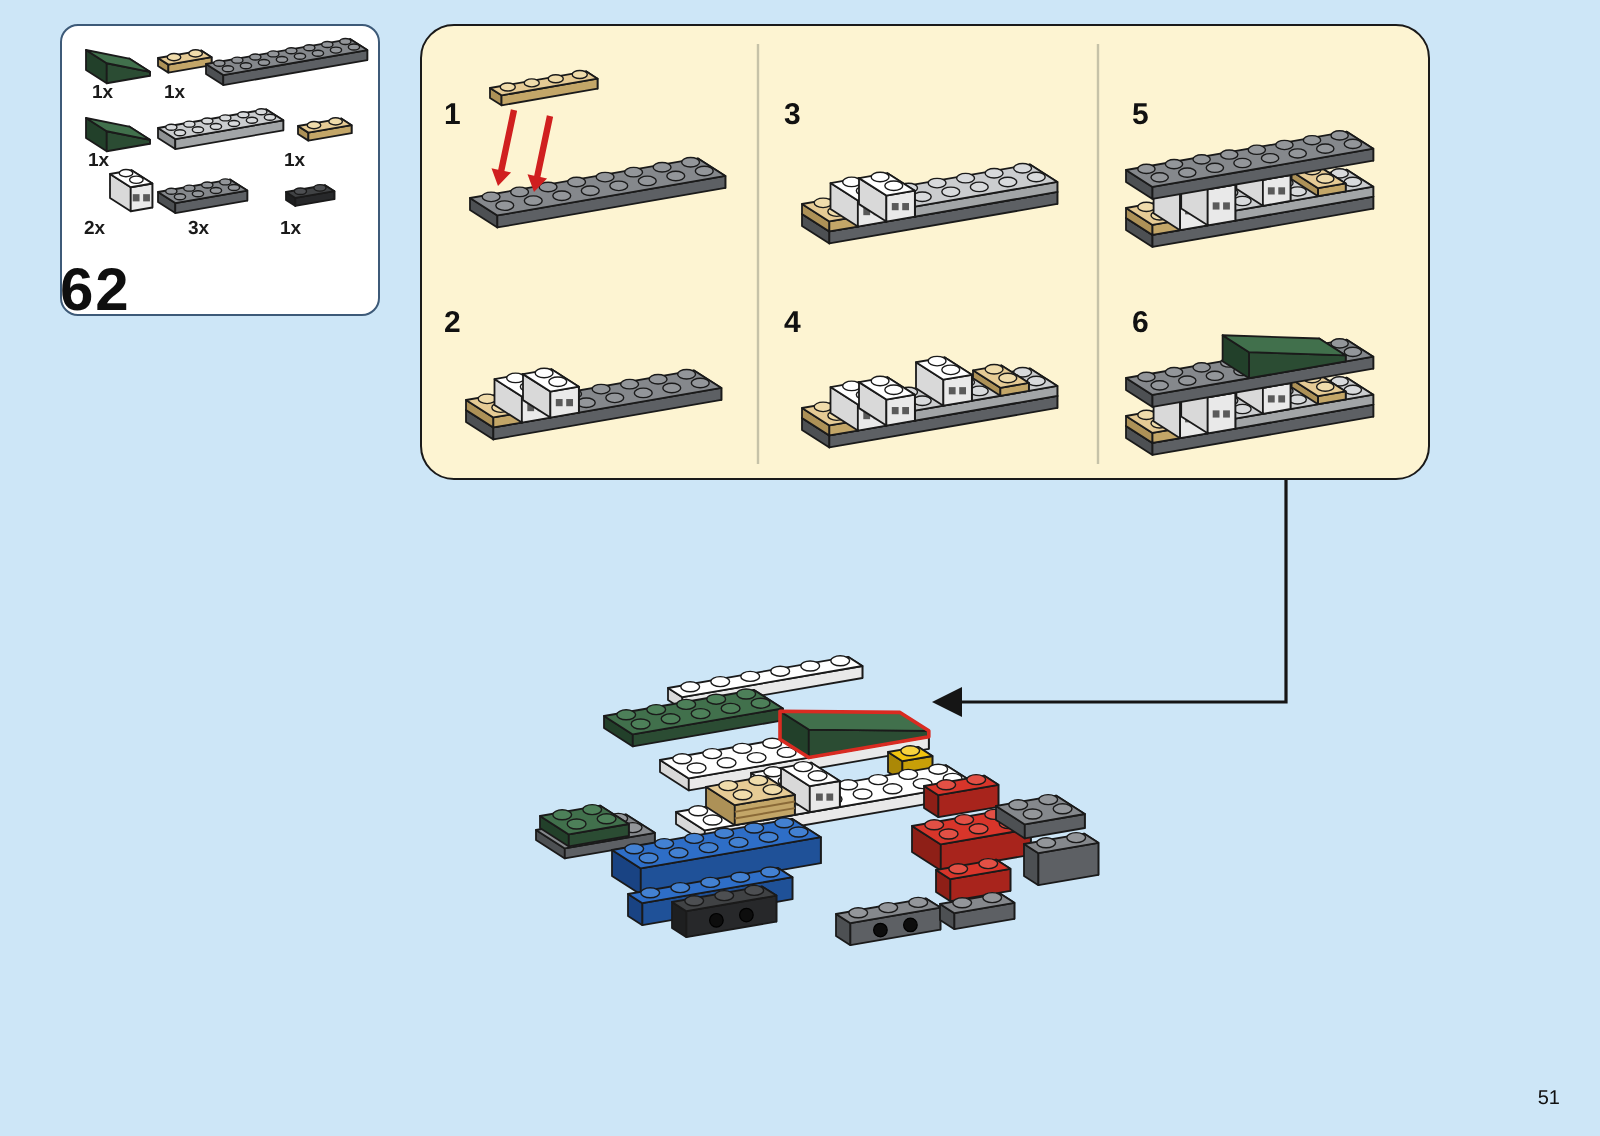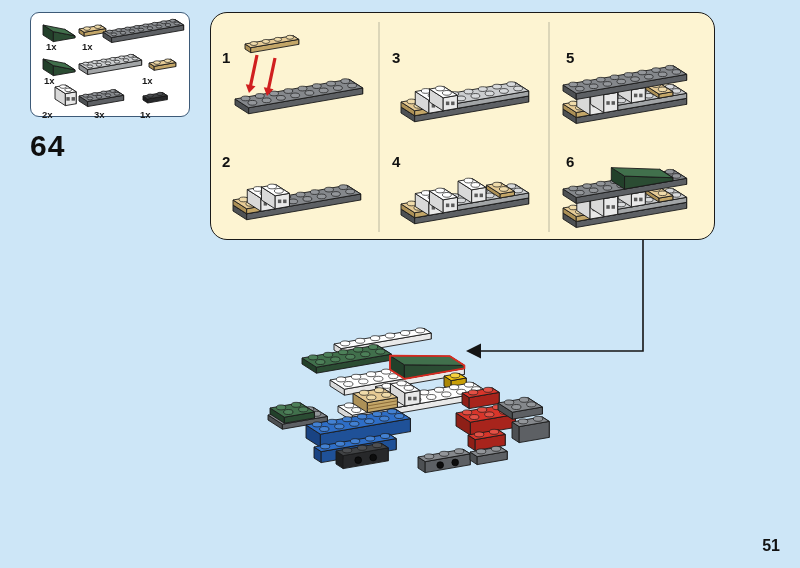--- a/index.html
+++ b/index.html
@@ -1,35 +1,35 @@
 <!DOCTYPE html>
 <html style="--page-bg: #cde6f7; --panel-bg: #fdf4d2; --box-bg: #ffffff; --outline: #1a1a1a; --highlight-red: #d92b21;"><head>
 <meta charset="utf-8">
 <style>
   *{margin:0;padding:0;box-sizing:border-box}
   html,body{width:800px;height:568px}
   body{font-family:"Liberation Sans",sans-serif;background:var(--page-bg,#cde6f7);position:relative;overflow:hidden}
   .page{position:absolute;inset:0}
-  .parts-box{position:absolute;left:30px;top:12px;width:160px;height:105px;background:var(--box-bg,#ffffff);
+  .parts-box{position:absolute;left:30px;top:12px;width:160px;height:146px;background:var(--box-bg,#ffffff);
              border:1.6px solid #3d5a78;border-radius:9px}
   #parts-svg{position:absolute;inset:0}
   .qty{position:absolute;font-size:9.5px;font-weight:700;color:#1a1a1a}
   .q0{left:15px;top:28px}.q1{left:51px;top:28px}
   .q2{left:13px;top:62px}.q3{left:111px;top:62px}
   .q4{left:11px;top:96px}.q5{left:63px;top:96px}.q6{left:109px;top:96px}
   .step-no{position:absolute;left:30px;top:129px;font-size:30px;font-weight:800;color:#0f0f0f;letter-spacing:1px}
   .panel{position:absolute;left:210px;top:12px;width:505px;height:228px;background:var(--panel-bg,#fdf4d2);
          border:1.6px solid #1a1a1a;border-radius:17px}
   #panel-svg{position:absolute;inset:0}
   .sub{position:absolute;font-size:15px;font-weight:700;color:#111}
   .s1{left:11px;top:36px}.s2{left:11px;top:140px}
   .s3{left:181px;top:36px}.s4{left:181px;top:140px}
   .s5{left:355px;top:36px}.s6{left:355px;top:140px}
   #model-svg{position:absolute;left:0;top:0}
-  .page-no{position:absolute;right:20px;bottom:13px;font-size:16px;font-weight:700;color:#111}
+  .page-no{position:absolute;right:20px;bottom:13px;font-size:10px;font-weight:400;color:#111}
 </style>
 </head>
 <body>
 
 <div class="page">
 
   <div class="parts-box">
     <svg id="parts-svg" width="160" height="114">
         <g>
           <polygon points="33.599999999999994,16.256 43.967999999999996,22.88 43.967999999999996,24.88 33.599999999999994,18.256" fill="#22402a" stroke="#1a1a1a" stroke-width="0.9" stroke-linejoin="round"></polygon>
@@ -118,21 +118,21 @@
       </svg>
     <div class="qty q0">1x</div>
     <div class="qty q1">1x</div>
     <div class="qty q2">1x</div>
     <div class="qty q3">1x</div>
     <div class="qty q4">2x</div>
     <div class="qty q5">3x</div>
     <div class="qty q6">1x</div>
   </div>
 
-  <div class="step-no">64</div>
+  <div class="step-no">62</div>
 
   <div class="panel">
     <svg id="panel-svg" width="505" height="228">
         <line x1="168" y1="9" x2="168" y2="219" stroke="#c6c2a8" stroke-width="1.2"></line>
         <line x1="338" y1="9" x2="338" y2="219" stroke="#c6c2a8" stroke-width="1.2"></line>
         <g>
           <polygon points="82,22.68 87.76,26.36 87.76,31.36 82,27.68" fill="#ad9157" stroke="#1a1a1a" stroke-width="0.9" stroke-linejoin="round"></polygon>
           <polygon points="34,31 39.76,34.68 39.76,39.68 34,36" fill="#ad9157" stroke="#1a1a1a" stroke-width="0.9" stroke-linejoin="round"></polygon>
           <polygon points="39.76,34.68 87.76,26.36 87.76,31.36 39.76,39.68" fill="#c3a668" stroke="#1a1a1a" stroke-width="0.9" stroke-linejoin="round"></polygon>
           <polygon points="34,31 82,22.68 87.76,26.36 39.76,34.68" fill="#e6cb95" stroke="#1a1a1a" stroke-width="0.9" stroke-linejoin="round"></polygon>

